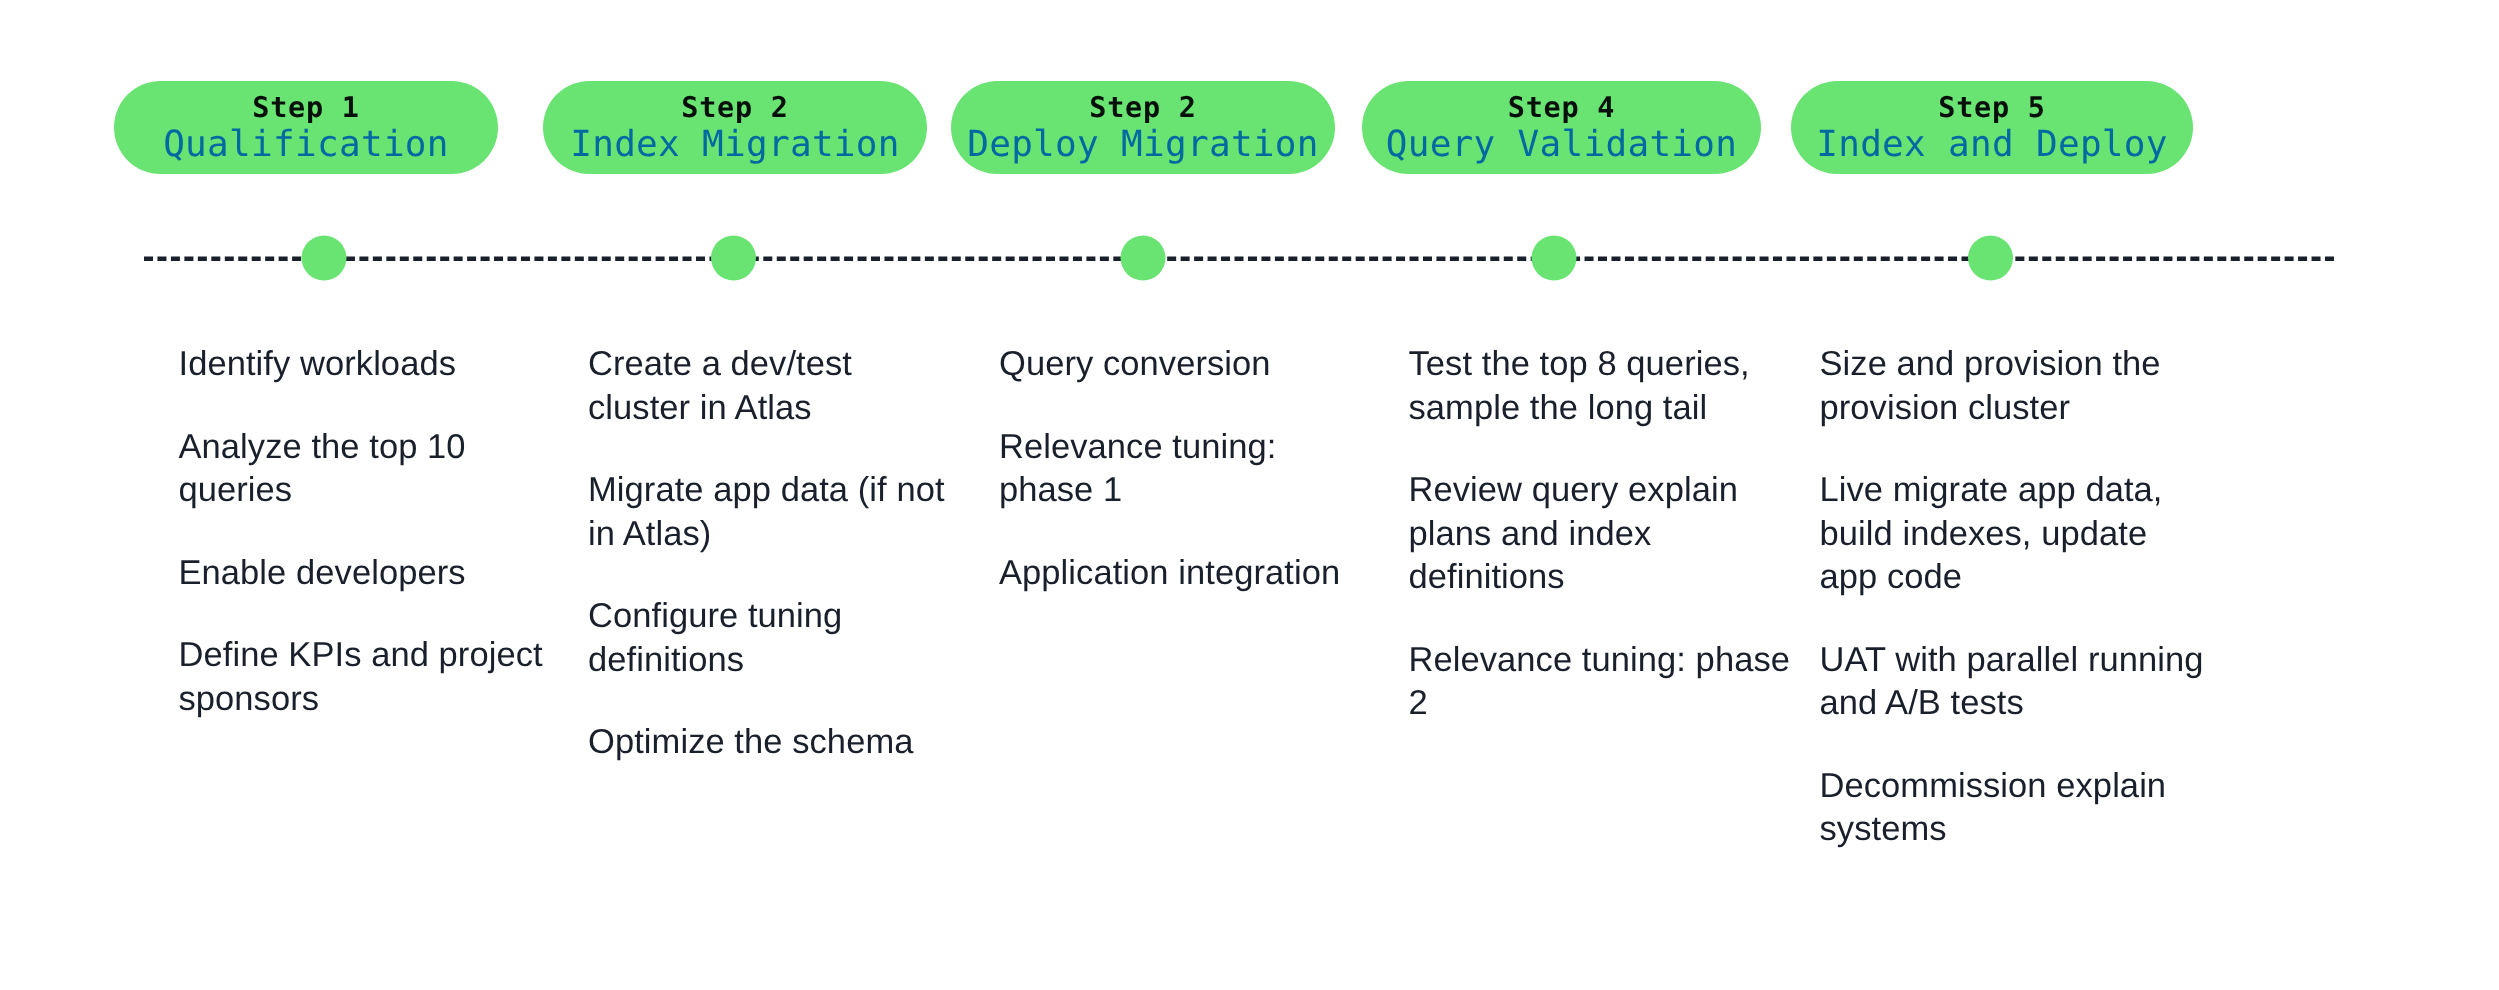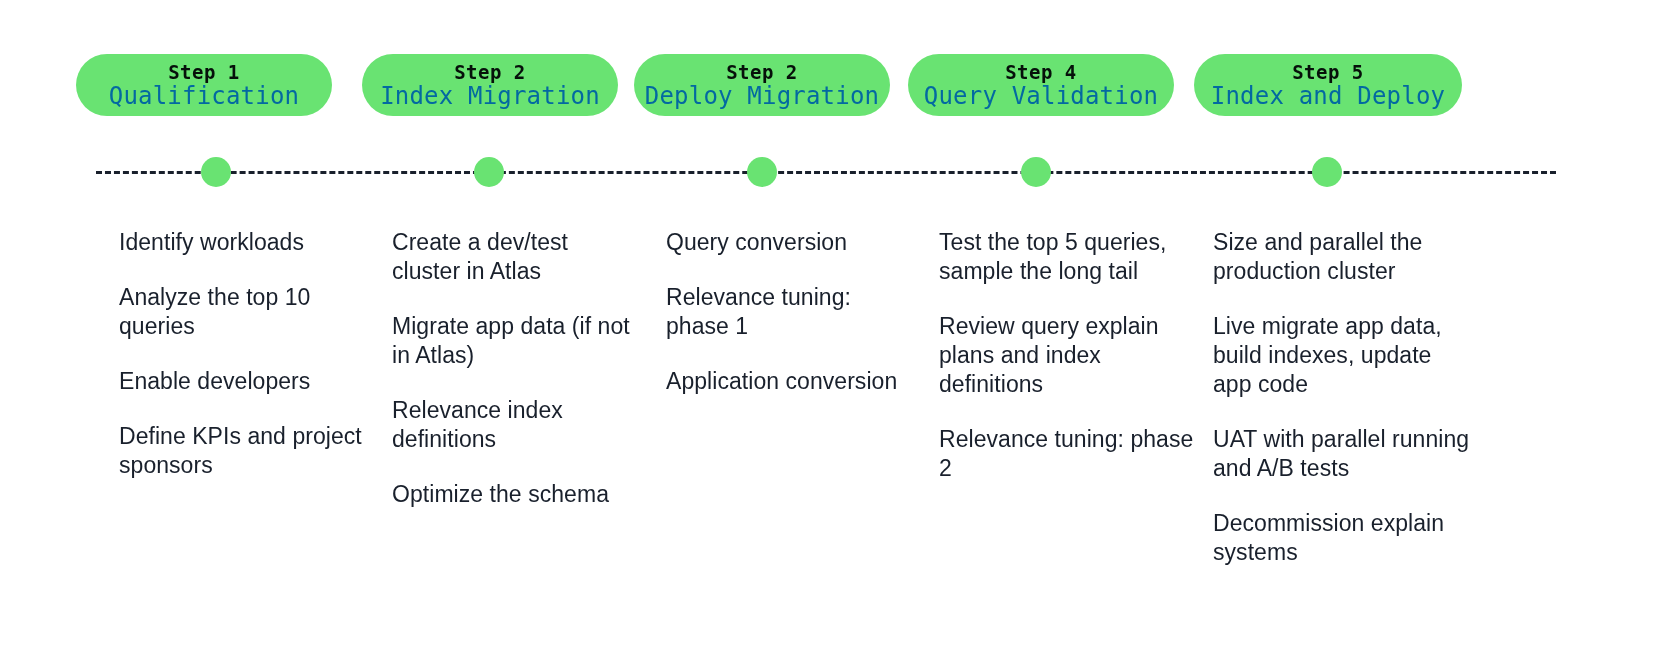--- a/index.html
+++ b/index.html
@@ -174,38 +174,38 @@
     <div class="column col-1">
       <p class="task">Identify workloads</p>
       <p class="task">Analyze the top 10 queries</p>
       <p class="task">Enable developers</p>
       <p class="task">Define KPIs and project sponsors</p>
     </div>
 
     <div class="column col-2">
       <p class="task">Create a dev/test cluster in Atlas</p>
       <p class="task">Migrate app data (if not in Atlas)</p>
-      <p class="task">Relevance index definitions</p>
+      <p class="task">Configure tuning definitions</p>
       <p class="task">Optimize the schema</p>
     </div>
 
     <div class="column col-3">
       <p class="task">Query conversion</p>
       <p class="task">Relevance tuning: phase 1</p>
-      <p class="task">Application conversion</p>
+      <p class="task">Application integration</p>
     </div>
 
     <div class="column col-4">
-      <p class="task">Test the top 5 queries, sample the long tail</p>
+      <p class="task">Test the top 8 queries, sample the long tail</p>
       <p class="task">Review query explain plans and index definitions</p>
       <p class="task">Relevance tuning: phase 2</p>
     </div>
 
     <div class="column col-5">
-      <p class="task">Size and parallel the production cluster</p>
+      <p class="task">Size and provision the provision cluster</p>
       <p class="task">Live migrate app data, build indexes, update app code</p>
       <p class="task">UAT with parallel running and A/B tests</p>
       <p class="task">Decommission explain systems</p>
     </div>
 
   </div>
 
 </div>
 
 </body></html>

